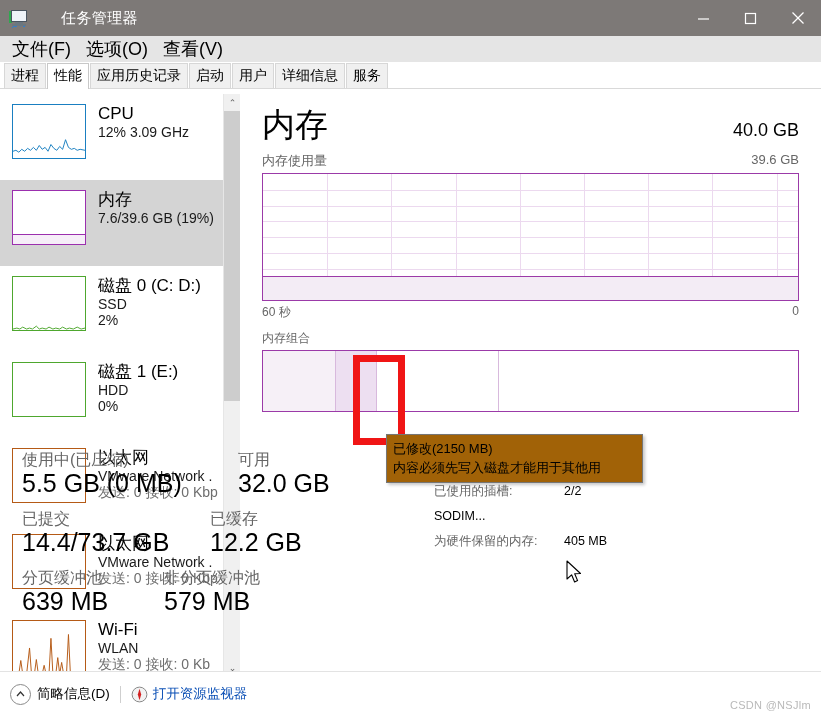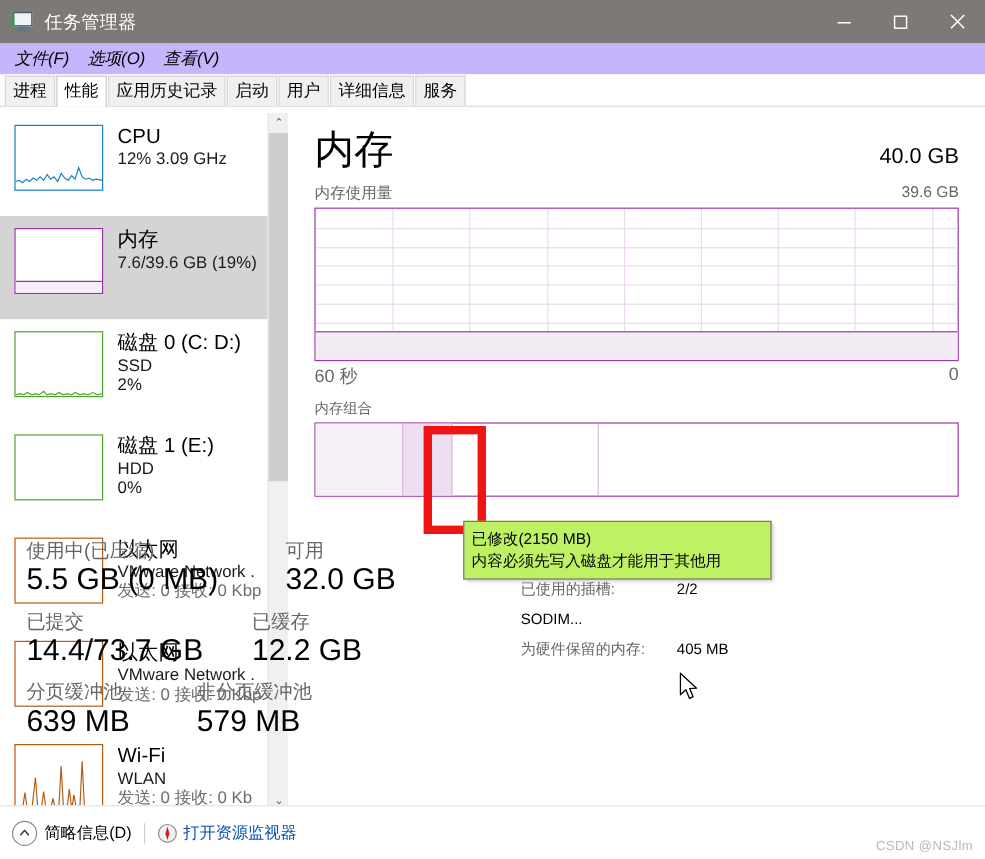--- a/index.html
+++ b/index.html
@@ -60,45 +60,45 @@
   .title-icon .greenbar {
     position: absolute;
     left: 0px; top: 3px;
     width: 3px; height: 12px;
     background: #2fa84f;
   }
   .title-text {
     color: #ffffff;
     font-size: 15px;
     letter-spacing: .4px;
+    margin-left: 24px;
   }
   .win-buttons {
     position: absolute;
     right: 0; top: 0;
     height: 36px;
     display: flex;
   }
   .win-btn {
     width: 47px;
     height: 36px;
     display: flex;
     align-items: center;
     justify-content: center;
   }
   .win-btn svg { display: block; }
 
   
   .menubar {
     height: 26px;
-    background: #c4b5fd;
+    background: #e5e5e5;
     display: flex;
     align-items: center;
     padding-left: 6px;
-    font-size: 14px;
-    font-style: italic;
+    font-size: 18px;
   }
   .menu-item {
     padding: 2px 9px 2px 6px;
     color: #000;
     white-space: nowrap;
   }
 
   
   .tabbar {
     height: 27px;
@@ -261,21 +261,21 @@
     position: absolute;
     left: 0; bottom: 0;
     width: 100%;
     background: #f3ecf5;
     border-top: 1px solid #9b3aa8;
     box-sizing: border-box;
   }
   .axis-row {
     display: flex;
     justify-content: space-between;
-    font-size: 15px;
+    font-size: 12px;
     color: #666;
     margin-top: 3px;
   }
 
   .comp-label {
     font-size: 12px;
     color: #666;
     margin-top: 9px;
     margin-bottom: 3px;
   }
@@ -347,21 +347,21 @@
     white-space: nowrap;
   }
   .spec-val { color: #000; white-space: nowrap; }
 
   
   .tooltip {
     position: absolute;
     left: 386px;
     top: 434px;
     width: 257px;
-    background: #bef264;
+    background: #a16207;
     border: 1px solid #767676;
     box-shadow: 2px 2px 3px rgba(0,0,0,.22);
     padding: 4px 6px 5px 6px;
     box-sizing: border-box;
     font-size: 13px;
     line-height: 19px;
     color: #000;
     z-index: 40;
   }
 

